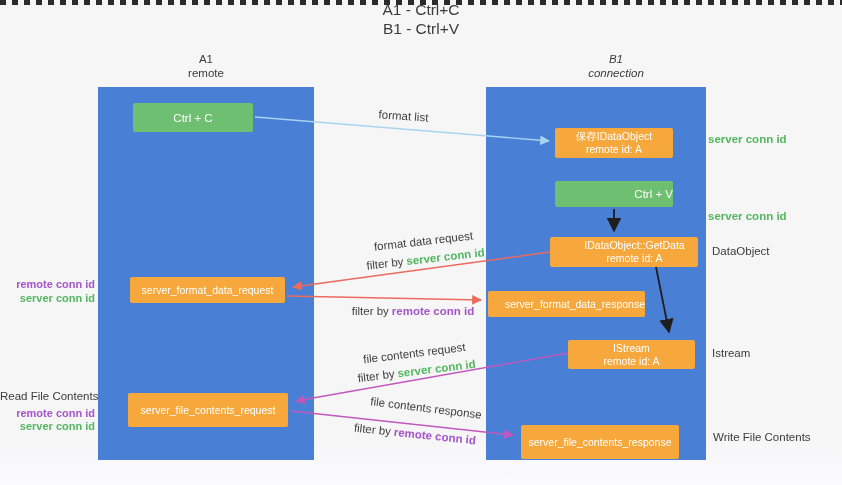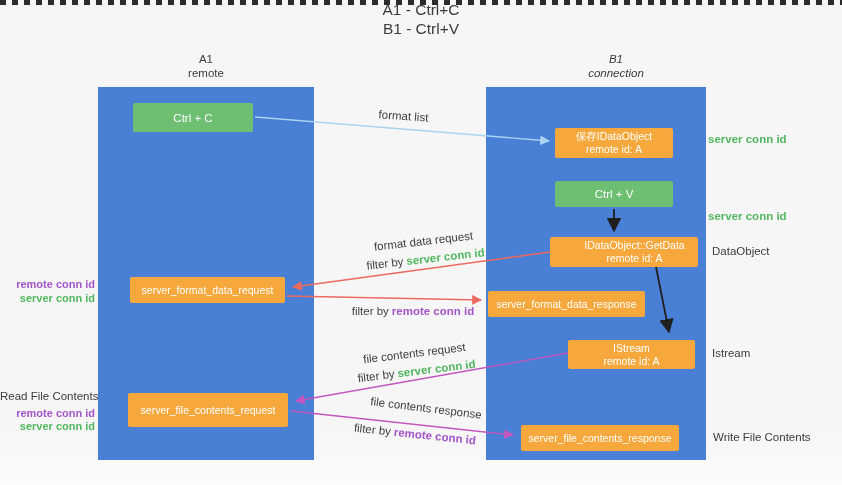--- a/index.html
+++ b/index.html
@@ -84,47 +84,47 @@
 
   <div class="abs node box-green" style="left:133px; top:103px; width:120px; height:29px;">
     <span>Ctrl + C</span>
   </div>
 
   <div class="abs node box-orange" style="left:555px; top:128px; width:118px; height:30px;">
     <span>保存IDataObject</span>
     <span>remote id: A</span>
   </div>
 
-  <div class="abs node box-green" style="left:555px; top:181px; width:118px; height:26px;">
+  <div class="abs node box-green" style="left:555px; top:181px; width:118px; height:26px;align-items:flex-end;">
     <span>Ctrl + V</span>
   </div>
 
   <div class="abs node box-orange" style="left:550px; top:237px; width:127px; height:30px;padding-left:21px;">
     <span>IDataObject::GetData</span>
     <span>remote id: A</span>
   </div>
 
   <div class="abs node box-orange" style="left:130px; top:277px; width:155px; height:26px;">
     <span>server_format_data_request</span>
   </div>
 
-  <div class="abs node box-orange" style="left:488px; top:291px; width:157px; height:26px;">
+  <div class="abs node box-orange" style="left:488px; top:291px; width:157px; height:26px;text-align:right;">
     <span>server_format_data_response</span>
   </div>
 
   <div class="abs node box-orange" style="left:568px; top:340px; width:127px; height:29px;">
     <span>IStream</span>
     <span>remote id: A</span>
   </div>
 
   <div class="abs node box-orange" style="left:128px; top:393px; width:160px; height:34px;">
     <span>server_file_contents_request</span>
   </div>
 
-  <div class="abs node box-orange" style="left:521px; top:425px; width:158px; height:26px;">
+  <div class="abs node box-orange" style="left:521px; top:425px; width:158px; height:34px;">
     <span>server_file_contents_response</span>
   </div>
 
   <div class="abs side t-green" style="left:708px; top:133px;">server conn id</div>
   <div class="abs side t-green" style="left:708px; top:210px;">server conn id</div>
   <div class="abs side t-dark" style="left:712px; top:245px;">DataObject</div>
   <div class="abs side t-dark" style="left:712px; top:347px;">Istream</div>
   <div class="abs side t-dark" style="left:713px; top:431px;">Write File Contents</div>
 
   <div class="abs side left-ids" style="left:0px; top:278px; width:95px;">

